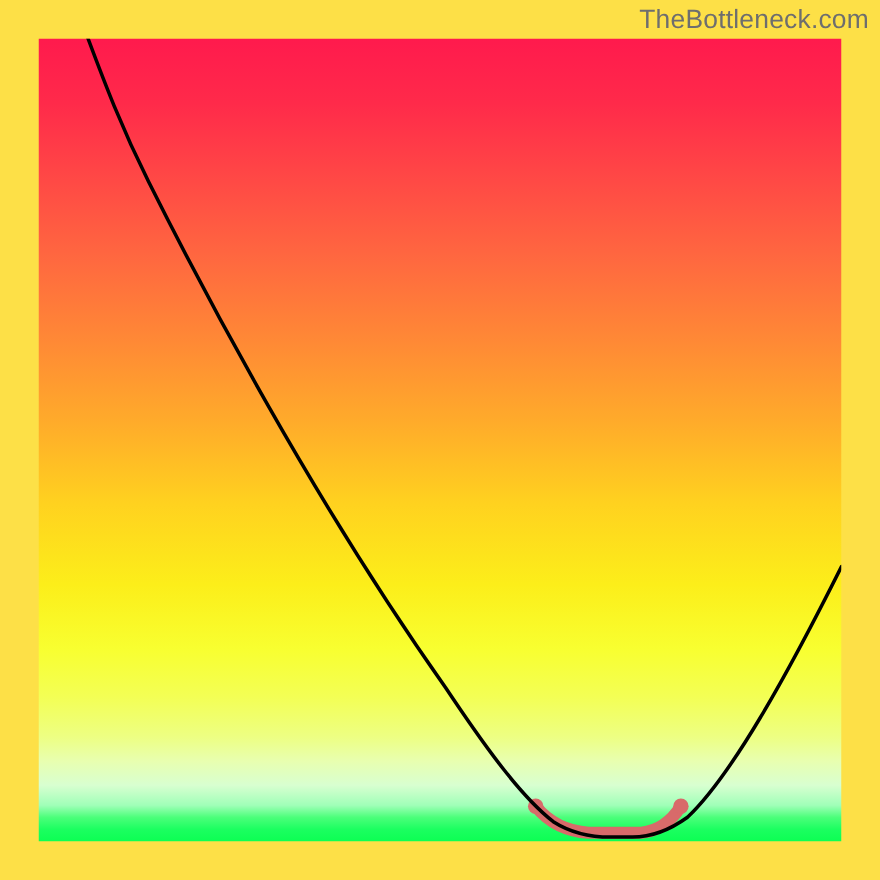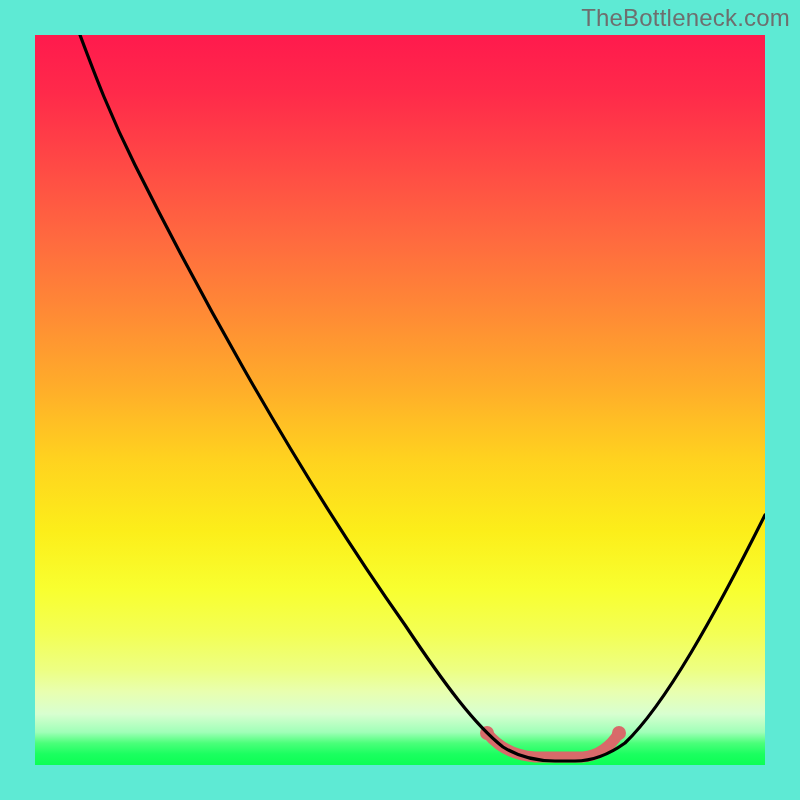--- a/index.html
+++ b/index.html
@@ -10,21 +10,21 @@
     background: #000;
     overflow: hidden;
     font-family: Arial, Helvetica, sans-serif;
   }
   .frame {
     position: absolute;
     left: 0;
     top: 0;
     width: 800px;
     height: 800px;
-    background: #5eead4;
+    background: #fde047;
   }
   .watermark {
     position: absolute;
     top: 4px;
     right: 10px;
     color: #6e6e6e;
     font-size: 24px;
     font-weight: 500;
     letter-spacing: 0.2px;
     z-index: 10;

